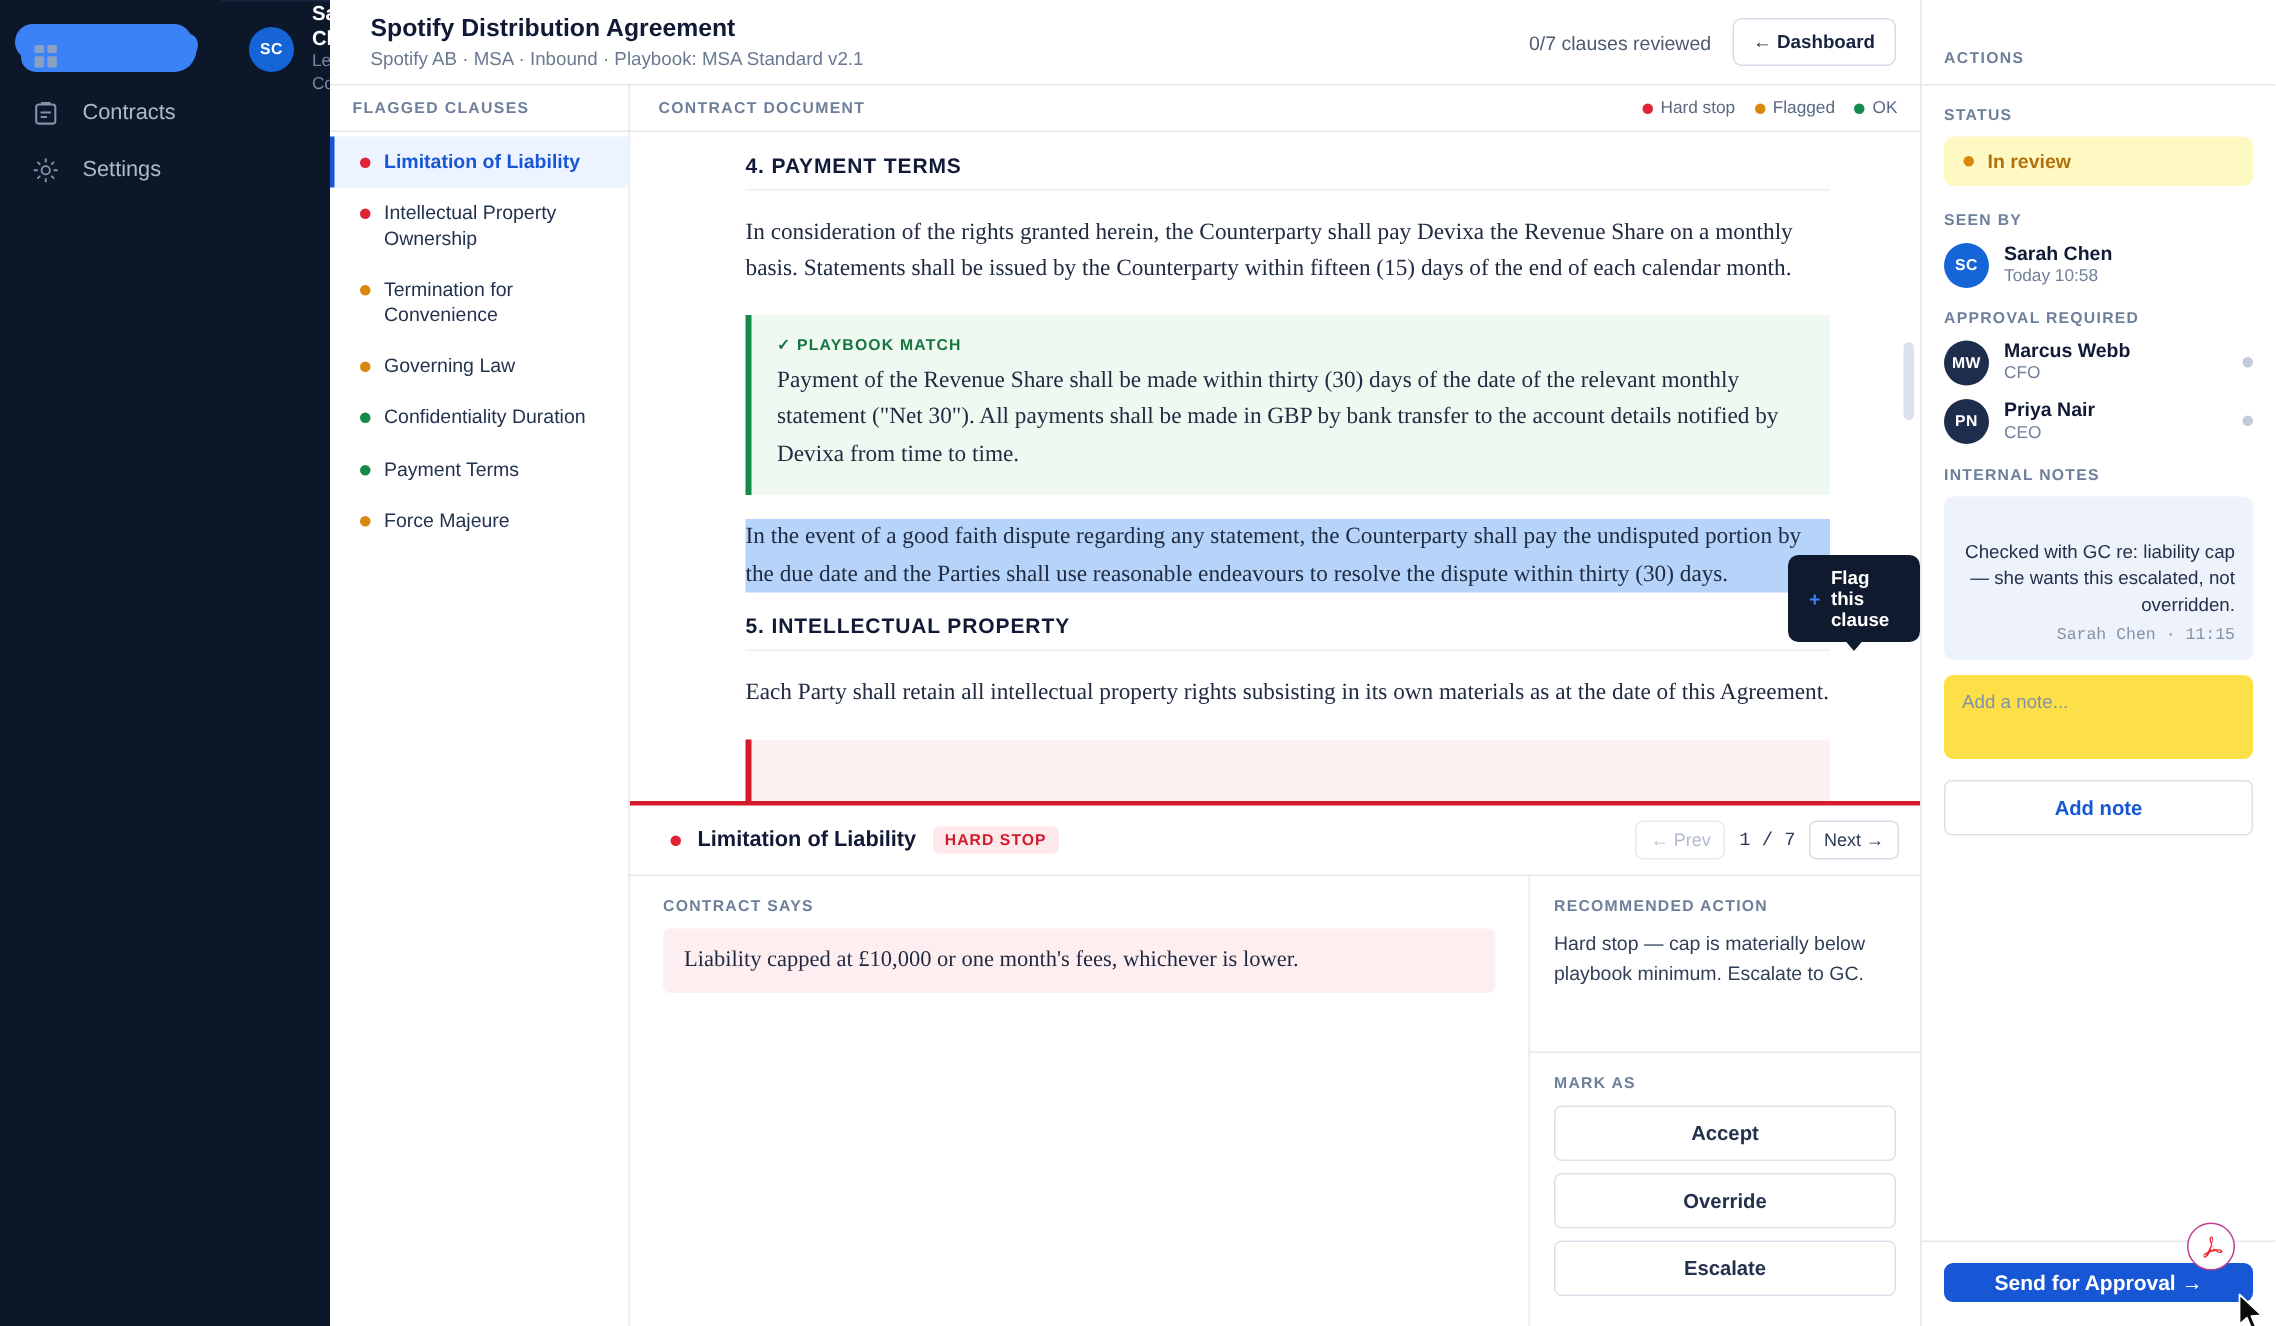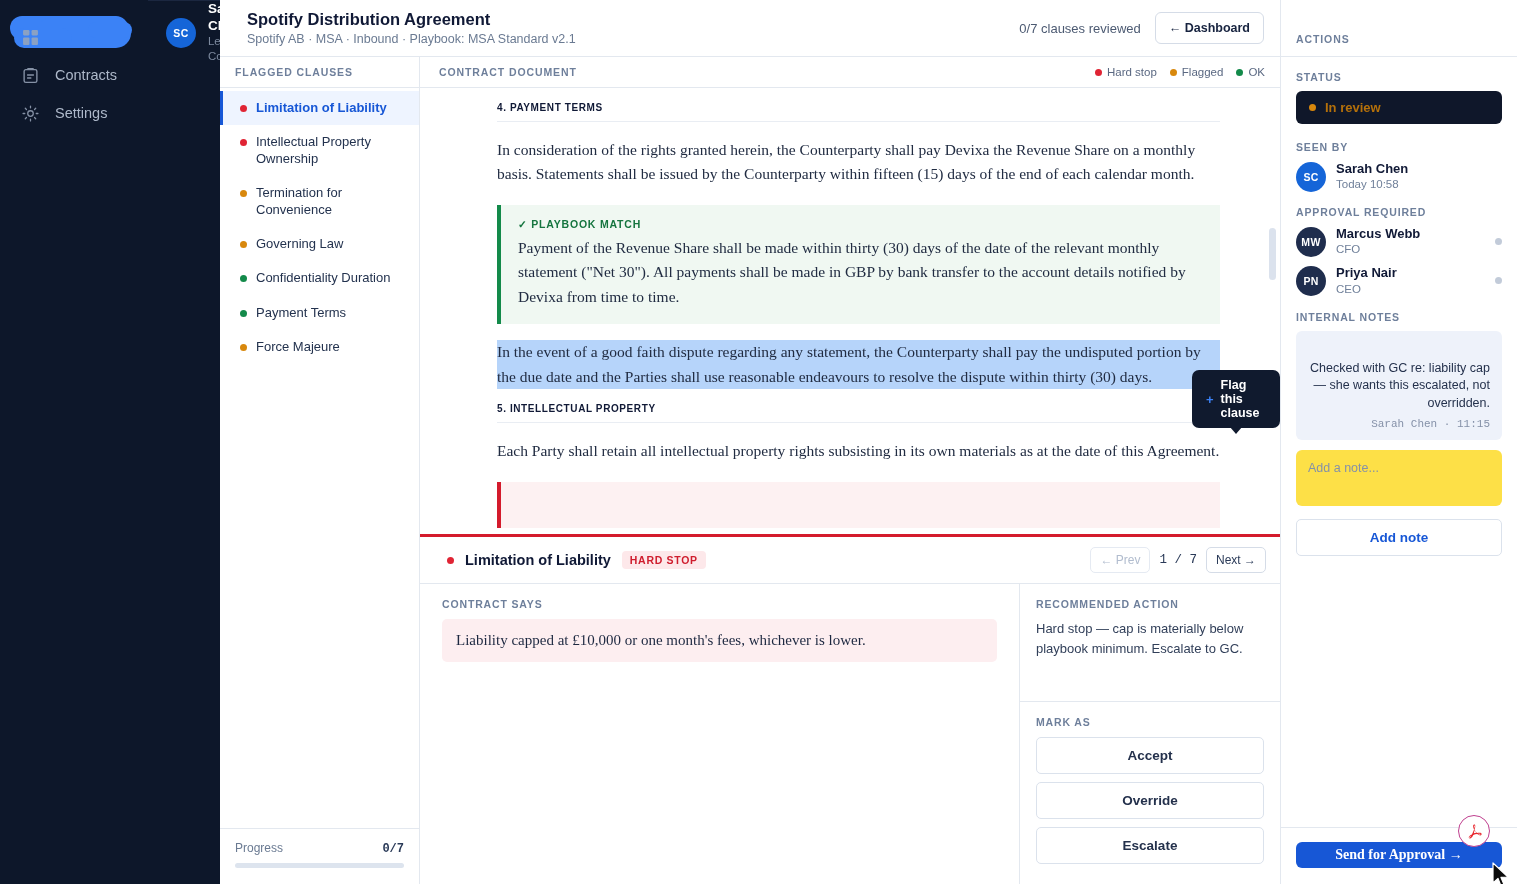--- a/index.html
+++ b/index.html
@@ -144,21 +144,21 @@
   .legend-it { display: flex; gap: 5px; align-items: center; font-size: 11.5px; color: #59688260;}
   .legend-it span.t { color: #5a6882; }
 
   #doc-scroll {
     flex: 1 1 auto; position: relative;
     overflow: hidden; background: #fff;
     border-bottom: 3px solid #d41b2c;
   }
   #doc-inner { padding: 0 60px 0 77px; }
   .doc-h {
-    font-size: 10px; font-weight: bold; letter-spacing: .6px;
+    font-size: 14px; font-weight: bold; letter-spacing: .6px;
     color: #101936; text-transform: uppercase;
     padding-bottom: 8px; border-bottom: 1px solid #e9edf3;
     margin-top: 14px;
   }
   .doc-p {
     font-family: "Liberation Serif", serif;
     font-size: 15.5px; line-height: 1.58; color: #212c42;
     margin-top: 16px;
   }
   .doc-p.hl { background: #b6d4fa; }
@@ -262,21 +262,21 @@
     padding: 0 15px 11px; border-bottom: 1px solid #e3e8ef;
     font-size: 10.5px; font-weight: bold; letter-spacing: .9px;
     color: #6e7f9b; text-transform: uppercase;
   }
   #actions-body { flex: 1 1 auto; padding: 14px 15px 0; overflow: hidden; }
   .a-label {
     font-size: 10.5px; font-weight: bold; letter-spacing: .85px;
     color: #6e7f9b; text-transform: uppercase; margin-bottom: 8px;
   }
   #status-pill {
-    background: #0f172a; border-radius: 6px;
+    background: #fef9c3; border-radius: 6px;
     padding: 9px 13px; display: flex; align-items: center; gap: 9px;
     font-size: 13px; font-weight: bold; color: #b4700a;
     margin-bottom: 17px;
   }
   #status-pill .dot { margin-top: 0; background: #d8880d; }
   .person { display: flex; align-items: center; gap: 10px; margin-bottom: 8px; }
   .person .p-name { font-size: 13px; font-weight: bold; color: #101936; line-height: 1.25; }
   .person .p-sub { font-size: 11.5px; color: #70809a; line-height: 1.3; }
   .person .pend { width: 7px; height: 7px; border-radius: 50%; background: #c2cbd9; margin-left: auto;}
   .grp { margin-bottom: 14px; }
@@ -297,21 +297,21 @@
   #add-note-btn {
     width: 100%; border: 1px solid #dbe2ec; border-radius: 5px; background: #fff;
     color: #1757d6; font-size: 13.5px; font-weight: bold;
     padding: 10px 0; font-family: inherit; cursor: pointer;
   }
   #actions-foot { flex: none; border-top: 1px solid #e3e8ef; padding: 14px 15px 16px; }
   #send-btn {
     width: 100%; border: none; border-radius: 6px;
     background: #1757d6; color: #fff;
     font-size: 14px; font-weight: bold; padding: 5px 0;
-    font-family: Liberation Serif, serif; cursor: pointer;
+    font-family: Liberation Sans, sans-serif; cursor: pointer;
   }
 
   
   #pdf-badge {
     position: absolute; left: 1458px; top: 815px;
     width: 32px; height: 32px; border-radius: 50%;
     background: #fff; border: 1.5px solid #c0408f;
     display: flex; align-items: center; justify-content: center;
     z-index: 40;
   }
@@ -409,29 +409,20 @@
           </div>
           <div class="clause-item">
             <span class="dot d-green"></span>
             <span>Payment Terms</span>
           </div>
           <div class="clause-item">
             <span class="dot d-amber"></span>
             <span>Force Majeure</span>
           </div>
         </div>
-      <div id="progress-wrap">
-        <div id="progress-row">
-          <span id="progress-label">Progress</span>
-          <span id="progress-val">0/7</span>
-        </div>
-        <div id="progress-track">
-          <div id="progress-fill" style="width: 0%;"></div>
-        </div>
-      </div>
     </div>
 
     <div id="center-col">
 
       <div id="doc-head">
         <span class="label">Contract document</span>
         <div id="legend">
             <span class="legend-it">
               <span class="dot" style="background: rgb(224, 36, 52); margin-top: 0px;"></span>
               <span class="t">Hard stop</span>

